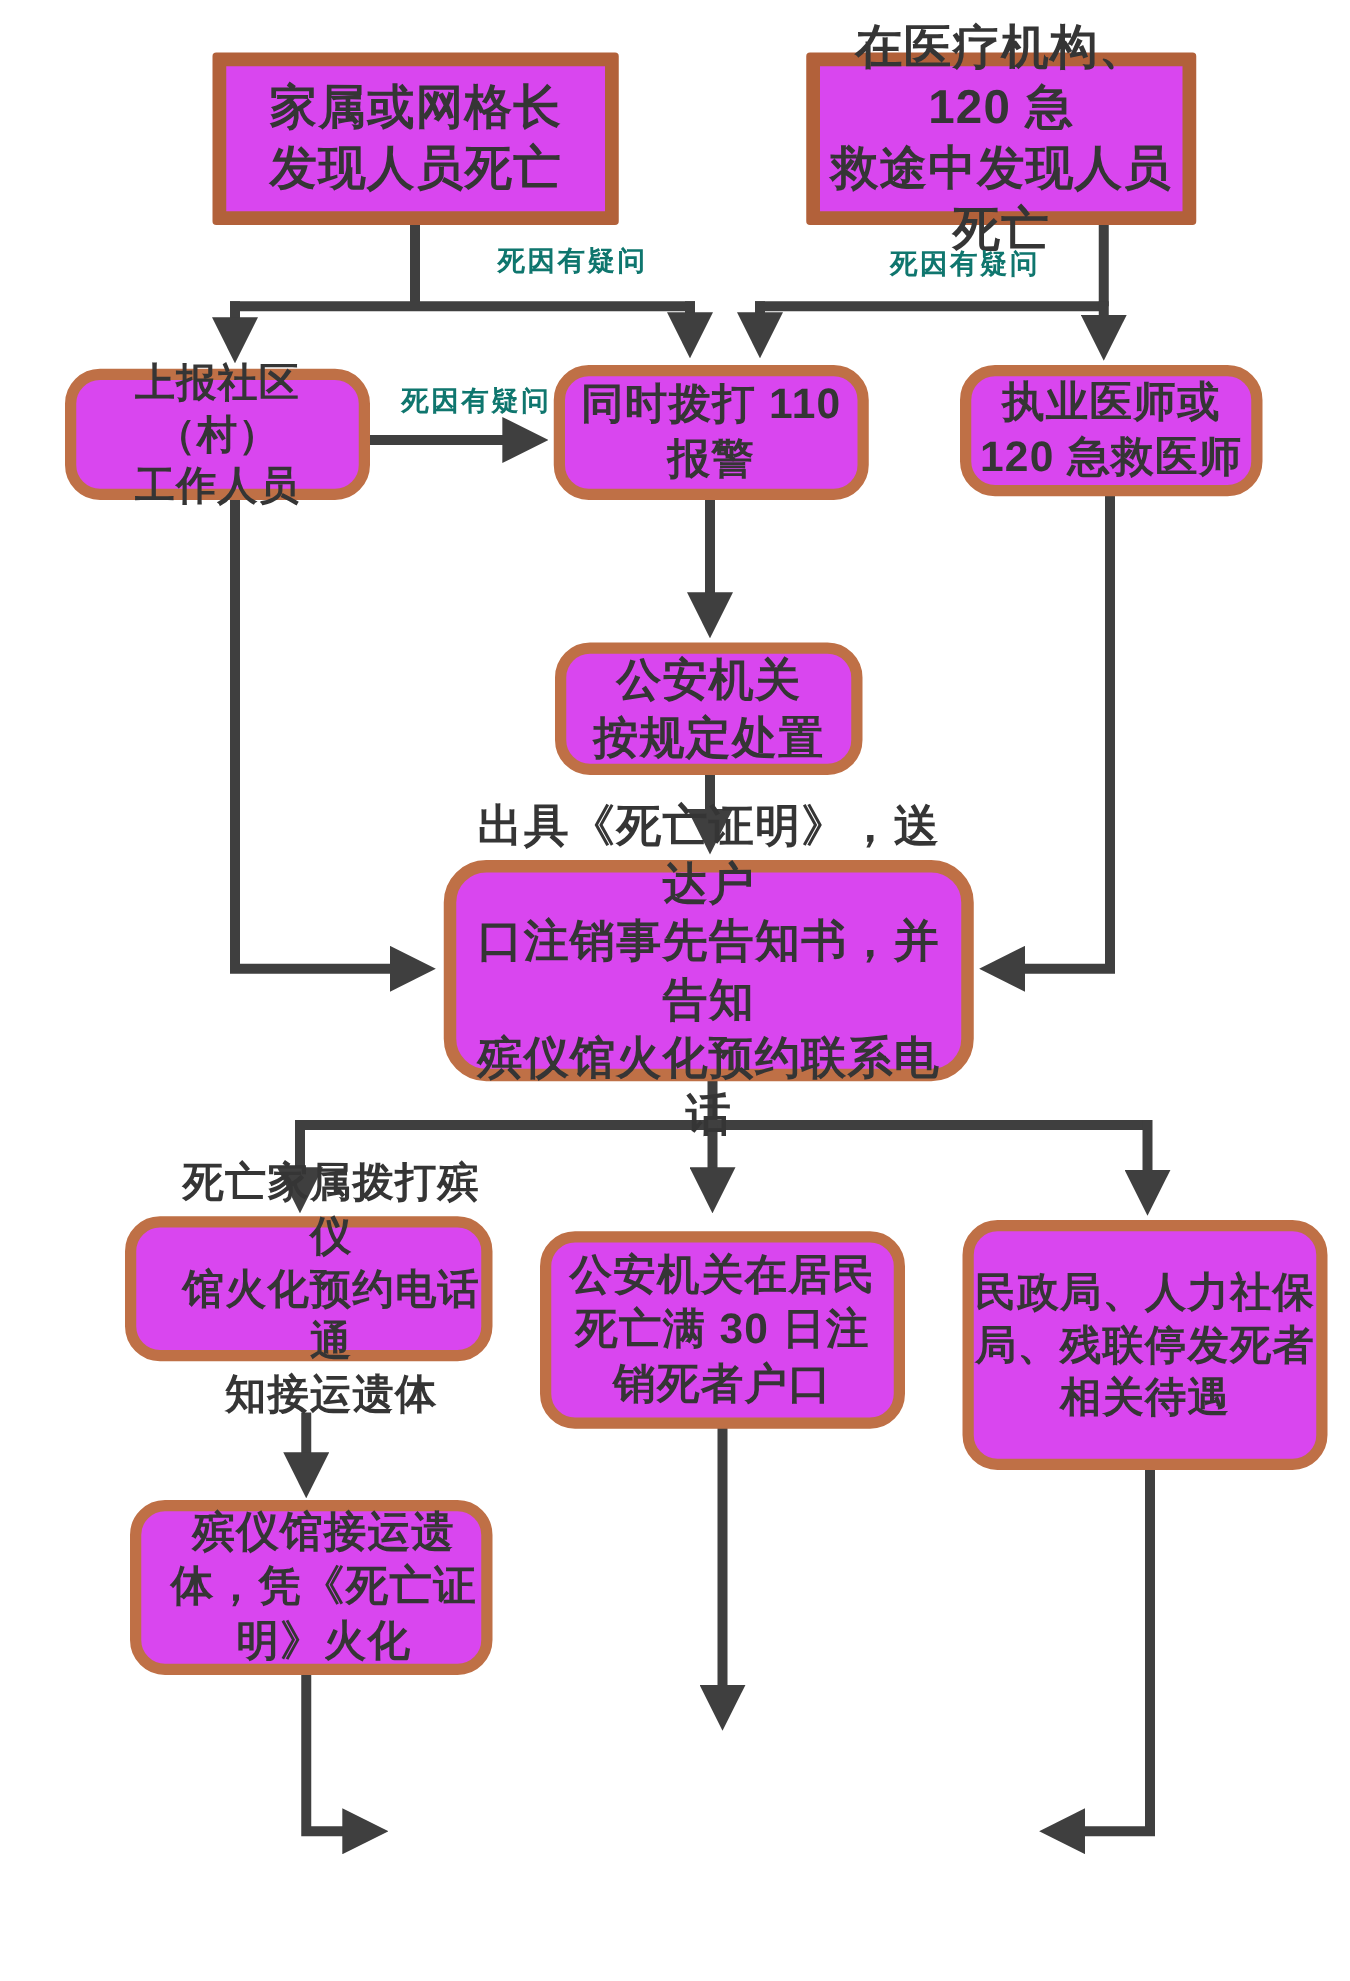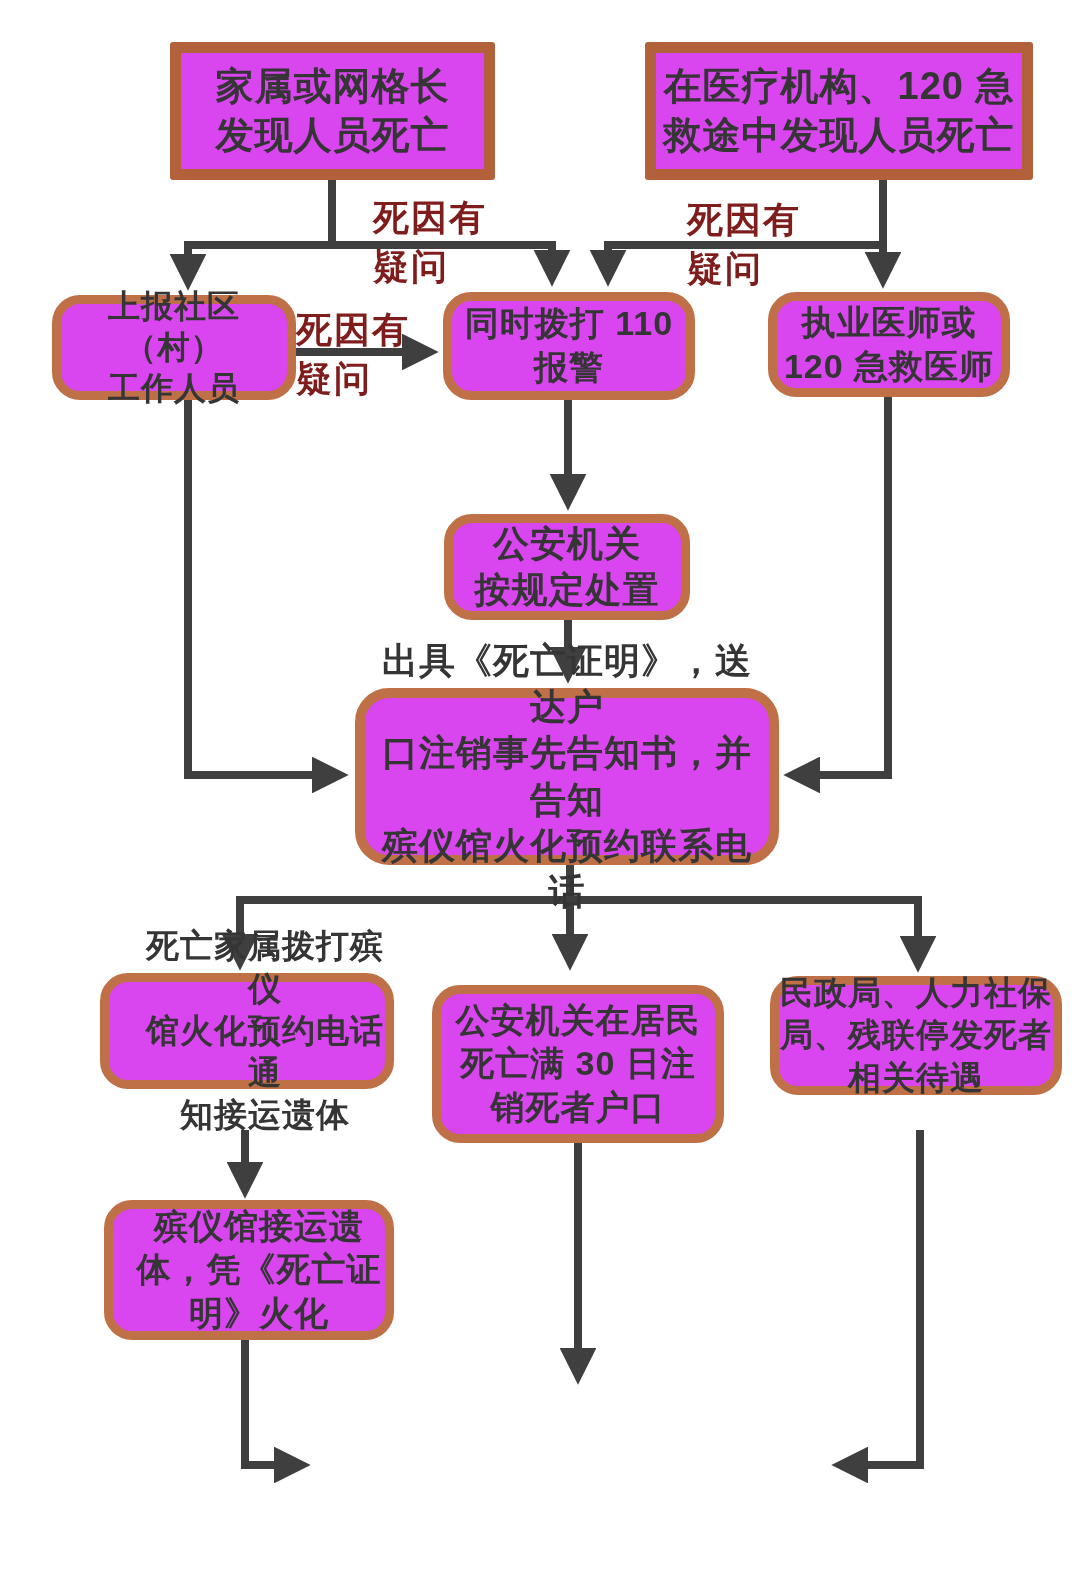--- a/index.html
+++ b/index.html
@@ -41,24 +41,24 @@
   .big {
     border: 10px solid #bf7046;
     border-radius: 34px;
   }
   .pill {
     border: 10px solid #b96e49;
     border-radius: 78px;
   }
   .edge-label {
     position: absolute;
-    color: #7f1d1d;
+    color: #0f766e;
     font-weight: 700;
-    font-size: 36px;
-    text-align: left;
+    font-size: 22px;
+    text-align: right;
     letter-spacing: 2px;
   }
 </style>
 </head>
 <body>
 
 <div id="canvas">
 
   <svg class="arrows" width="1080" height="1585" viewBox="0 0 1080 1585" aria-hidden="true">
     <defs>
@@ -97,21 +97,21 @@
 
       <path d="M578,1130 V1354" marker-end="url(#ah)"></path>
 
       <path d="M920,1130 V1465 H862" marker-end="url(#ah)"></path>
     </g>
   </svg>
 
   <div class="node sq" style="left:170px; top:42px; width:325px; height:138px; font-size:38px;">家属或网格长
 发现人员死亡</div>
 
-  <div class="node sq" style="left:645px; top:42px; width:388px; height:138px; font-size:38px;">在医疗机构、120 急
+  <div class="node sq" style="left:645px; top:42px; width:312px; height:138px; font-size:38px;">在医疗机构、120 急
 救途中发现人员死亡</div>
 
   <div class="node rd" style="left:52px; top:295px; width:244px; height:105px; font-size:32px;">上报社区（村）
 工作人员</div>
 
   <div class="node rd" style="left:443px; top:292px; width:252px; height:108px; font-size:34px;">同时拨打 110
 报警</div>
 
   <div class="node rd" style="left:768px; top:292px; width:242px; height:105px; font-size:34px;">执业医师或
 120 急救医师</div>
@@ -124,21 +124,21 @@
 殡仪馆火化预约联系电话</div>
 
   <div class="node rd" style="left:100px; top:973px; width:294px; height:116px; font-size:33px;padding-left:36px;">死亡家属拨打殡仪
 馆火化预约电话通
 知接运遗体</div>
 
   <div class="node rd" style="left:432px; top:973px; width:292px; height:158px; font-size:34px;margin-top:12px;">公安机关在居民
 死亡满 30 日注
 销死者户口</div>
 
-  <div class="node rd" style="left:770px; top:976px; width:292px; height:119px; font-size:33px;">民政局、人力社保
+  <div class="node rd" style="left:770px; top:976px; width:292px; height:200px; font-size:33px;">民政局、人力社保
 局、残联停发死者
 相关待遇</div>
 
   <div class="node rd" style="left:104px; top:1200px; width:290px; height:140px; font-size:34px;padding-left:20px;">殡仪馆接运遗
 体，凭《死亡证
 明》火化</div>
 
 
   <div class="edge-label" style="left:373px; top:194px; width:145px;">死因有疑问</div>
 

